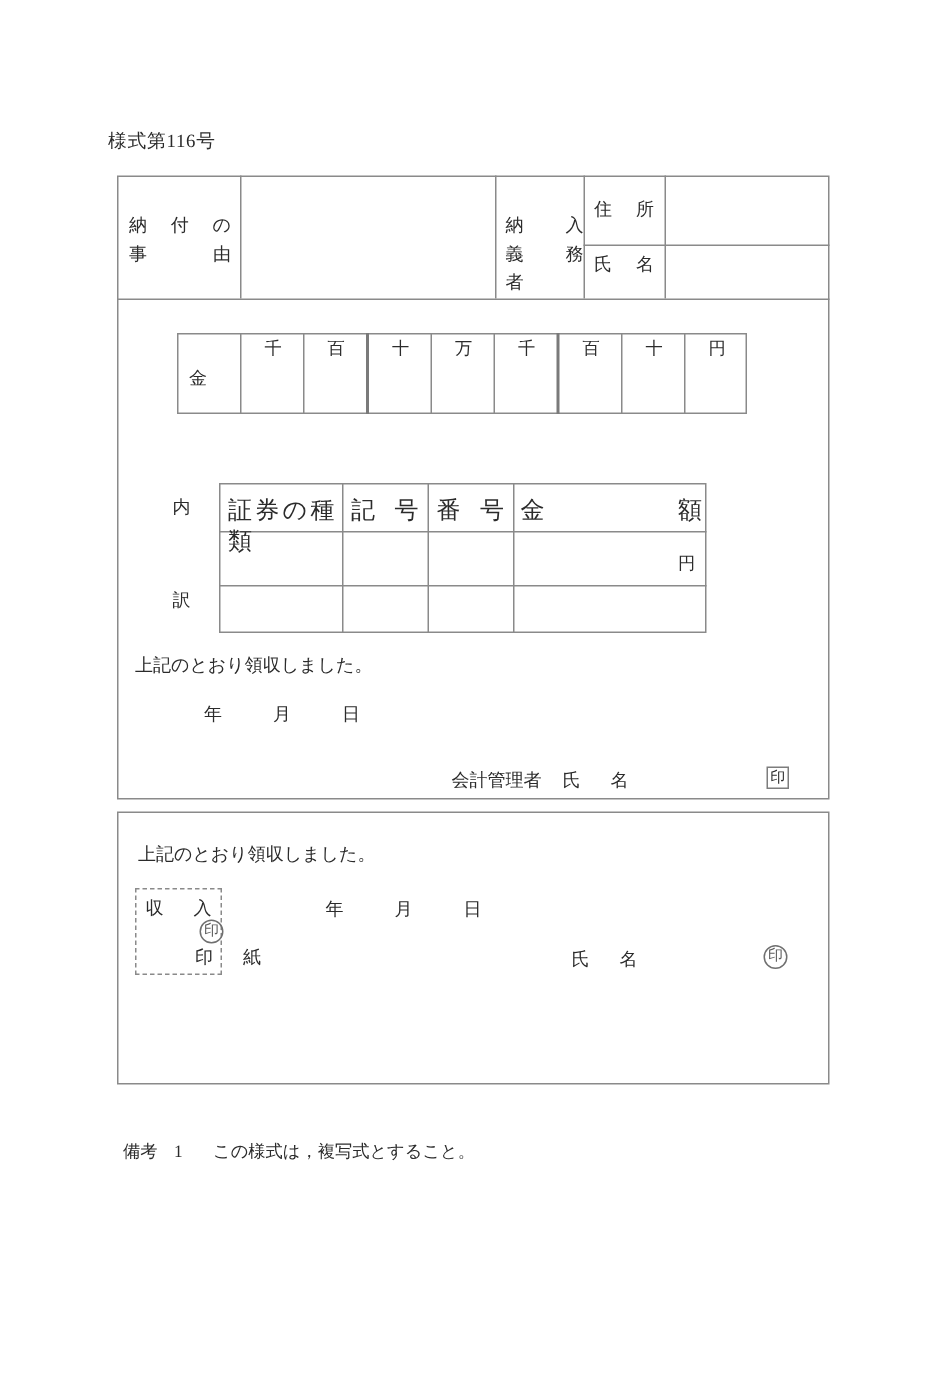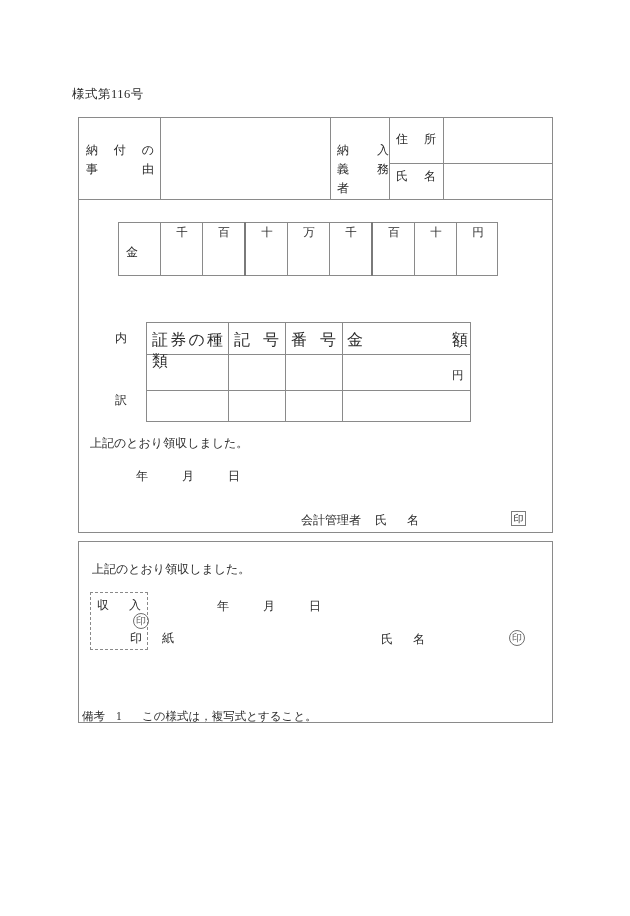--- a/index.html
+++ b/index.html
@@ -268,21 +268,21 @@
     font-size: 12px;
     white-space: nowrap;
   }
   .addressee-row .nm2 { margin-left: 12px; }
   .addressee-row .ate { margin-left: 68px; }
 
   
   .notes {
     position: absolute;
     left: 82px;
-    top: 706px;
+    top: 758px;
     font-size: 11.5px;
     line-height: 21px;
   }
   .note-line { white-space: nowrap; }
   .note-head { display: inline-block; width: 34px; }
   .note-num { display: inline-block; width: 26px; text-align: left; }
   .note-indent { display: inline-block; width: 34px; }
 </style>
 </head>
 <body>

